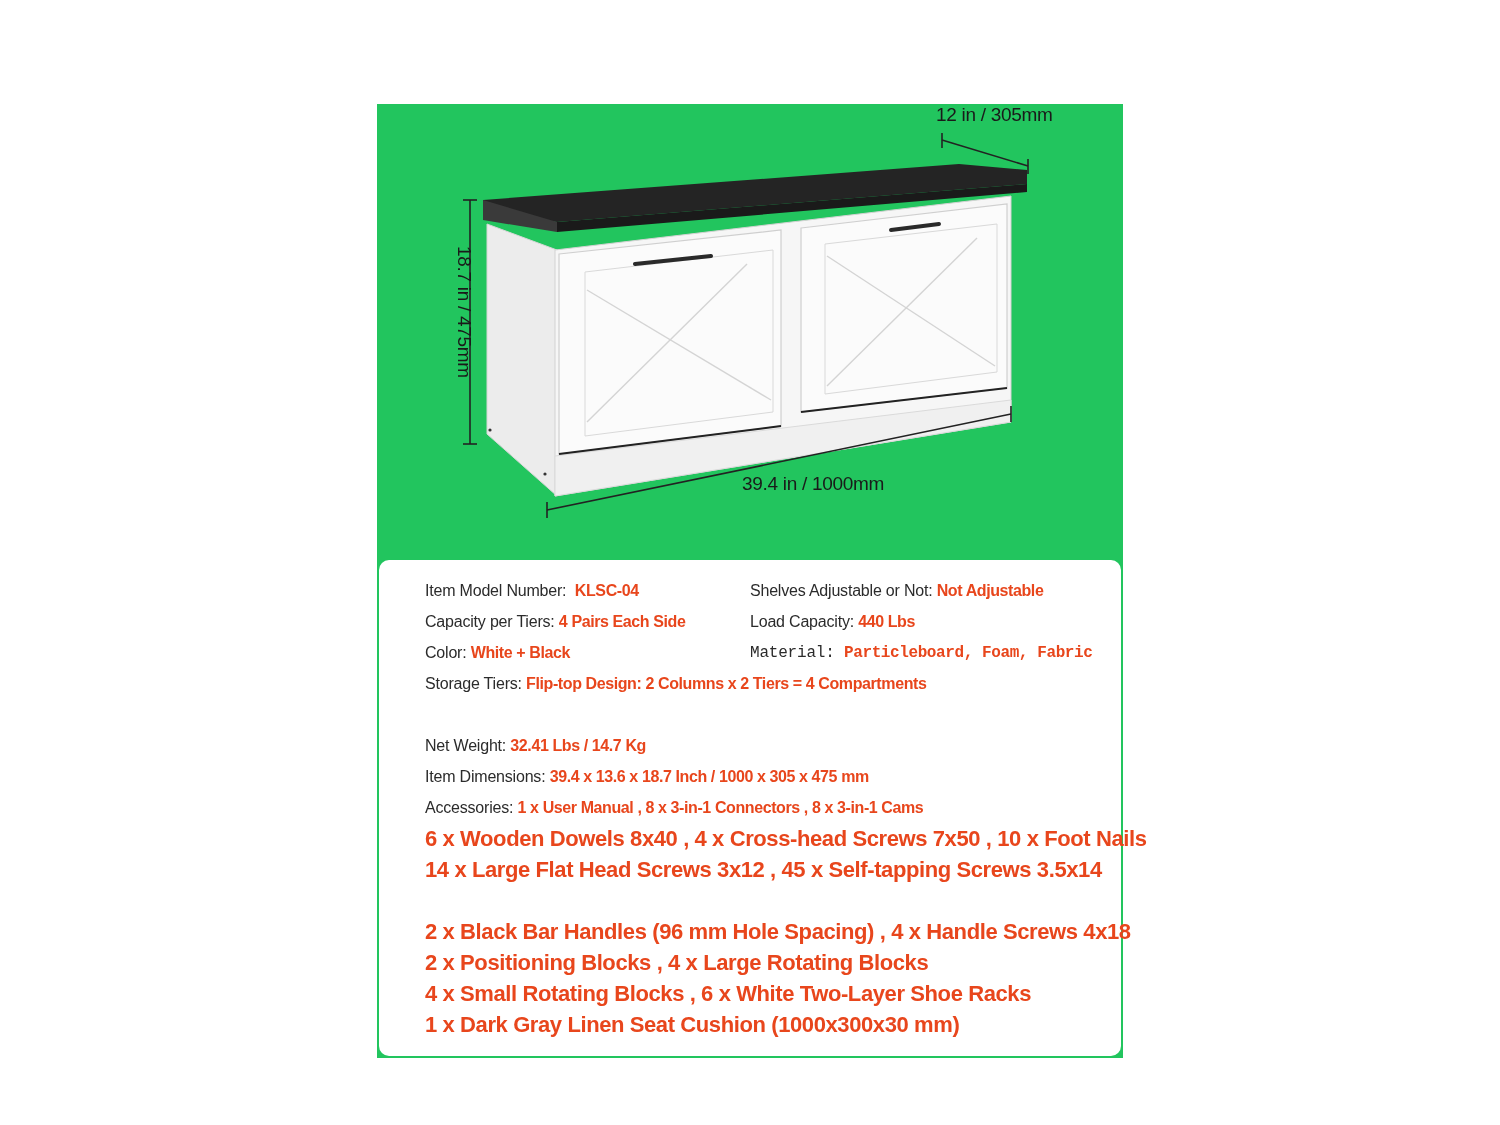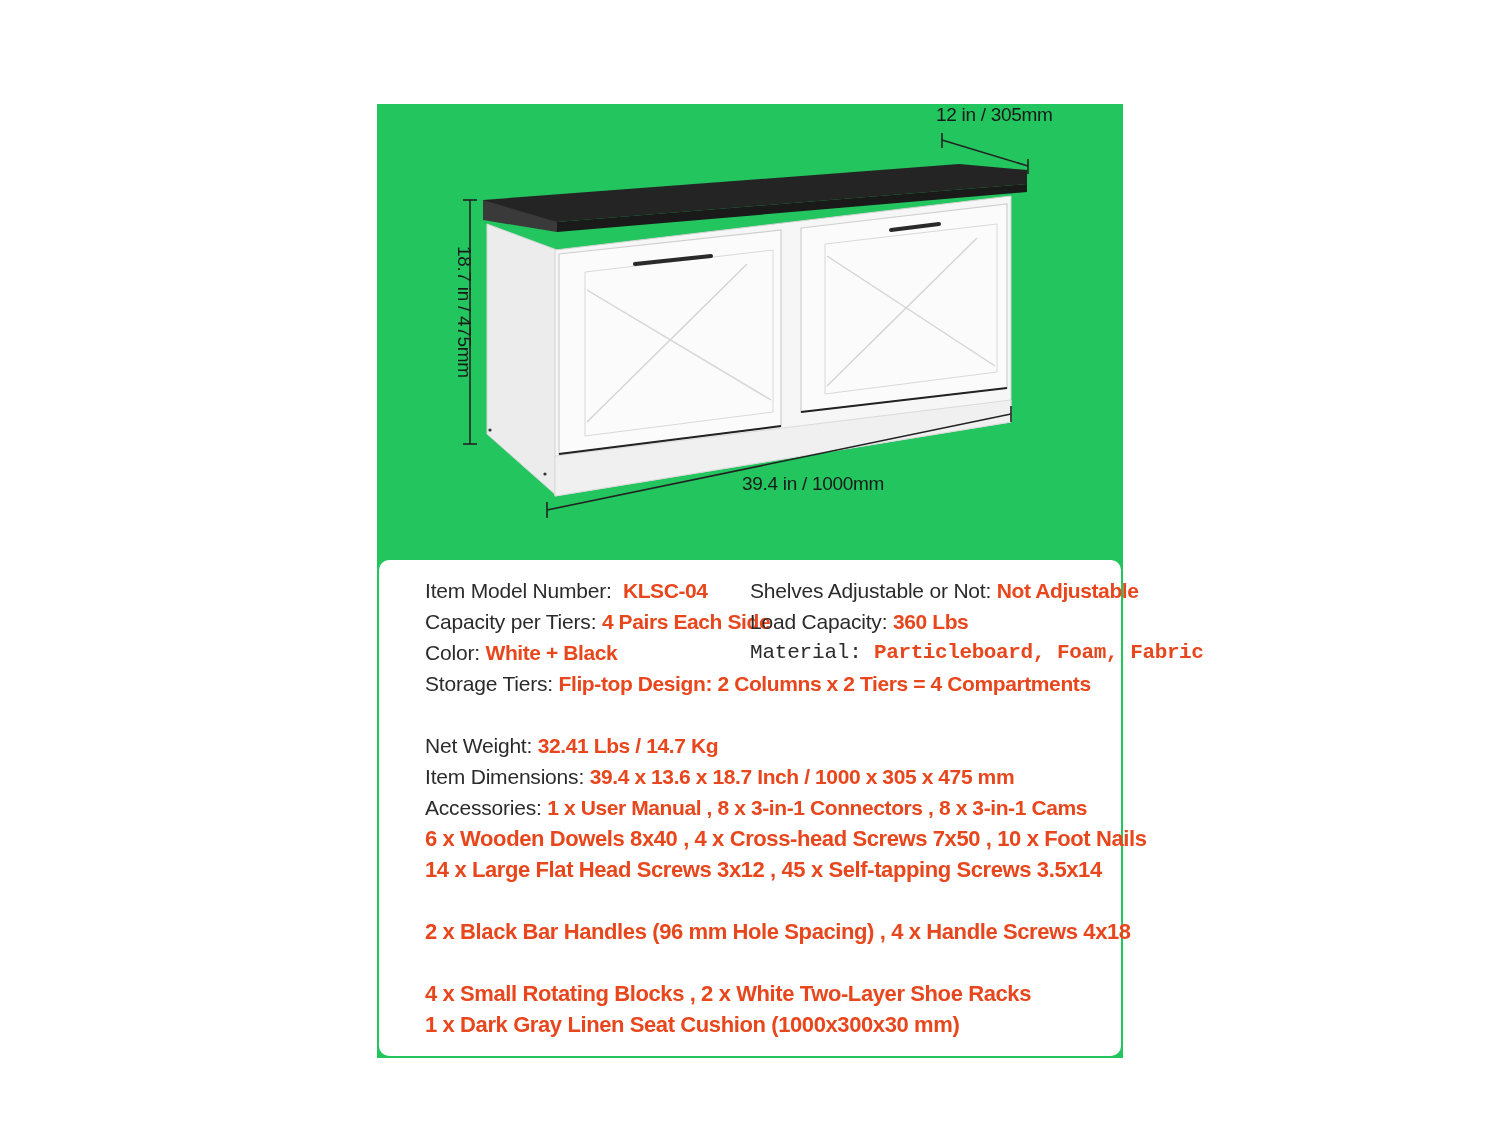--- a/index.html
+++ b/index.html
@@ -34,21 +34,21 @@
 
     .spec-card {
       position: absolute;
       left: 2px; top: 456px;
       width: 742px; height: 496px;
       background: #ffffff;
       border-radius: 10px;
     }
     .spec-row {
       position: absolute;
-      font-size: 21px;
+      font-size: 16px;
       line-height: 20px;
       white-space: nowrap;
       letter-spacing: -0.2px;
     }
     .spec-label { color: #2b2b2b; font-weight: normal; }
     .spec-value { color: #e8461c; font-weight: bold; letter-spacing: -0.4px; }
     .acc-line {
       position: absolute;
       left: 46px;
       font-size: 22px;
@@ -124,21 +124,21 @@
       <span class="spec-label">Shelves Adjustable or Not:</span>
       <span class="spec-value">Not Adjustable</span>
     </div>
 
     <div class="spec-row" style="left:46px; top:52px;">
       <span class="spec-label">Capacity per Tiers:</span>
       <span class="spec-value">4 Pairs Each Side</span>
     </div>
     <div class="spec-row" style="left:371px; top:52px;">
       <span class="spec-label">Load Capacity:</span>
-      <span class="spec-value">360 Lbs</span>
+      <span class="spec-value">440 Lbs</span>
     </div>
 
     <div class="spec-row" style="left:46px; top:83px;text-align:center;">
       <span class="spec-label">Color:</span>
       <span class="spec-value">White + Black</span>
     </div>
     <div class="spec-row" style="left:371px; top:83px;font-family:Liberation Mono, monospace;">
       <span class="spec-label">Material:</span>
       <span class="spec-value">Particleboard, Foam, Fabric</span>
     </div>
@@ -159,16 +159,17 @@
       <span class="spec-value">39.4 x 13.6 x 18.7 Inch / 1000 x 305 x 475 mm</span>
     </div>
 
     <div class="spec-row" style="left:46px; top:238px;">
       <span class="spec-label">Accessories:</span>
       <span class="spec-value">1 x User  Manual , 8 x 3-in-1 Connectors , 8 x 3-in-1 Cams</span>
     </div>
     <div class="acc-line" style="top:269px;">6 x Wooden Dowels 8x40  , 4 x Cross-head Screws 7x50  , 10 x Foot Nails</div>
     <div class="acc-line" style="top:300px;">14 x Large Flat Head Screws 3x12 , 45 x Self-tapping Screws 3.5x14</div>
     <div class="acc-line" style="top:362px;">2 x Black Bar Handles (96 mm Hole Spacing) , 4 x Handle Screws 4x18</div>
-    <div class="acc-line" style="top:424px;">4 x Small Rotating Blocks , 2 x White Two-Layer Shoe Racks</div>
+    <div class="acc-line" style="top:393px;">2 x Positioning Blocks , 4 x Large Rotating Blocks</div>
+    <div class="acc-line" style="top:424px;">4 x Small Rotating Blocks , 6 x White Two-Layer Shoe Racks</div>
     <div class="acc-line" style="top:455px;">1 x Dark Gray Linen Seat Cushion (1000x300x30 mm)</div>
   </div>
 </div>
 
 </body></html>

